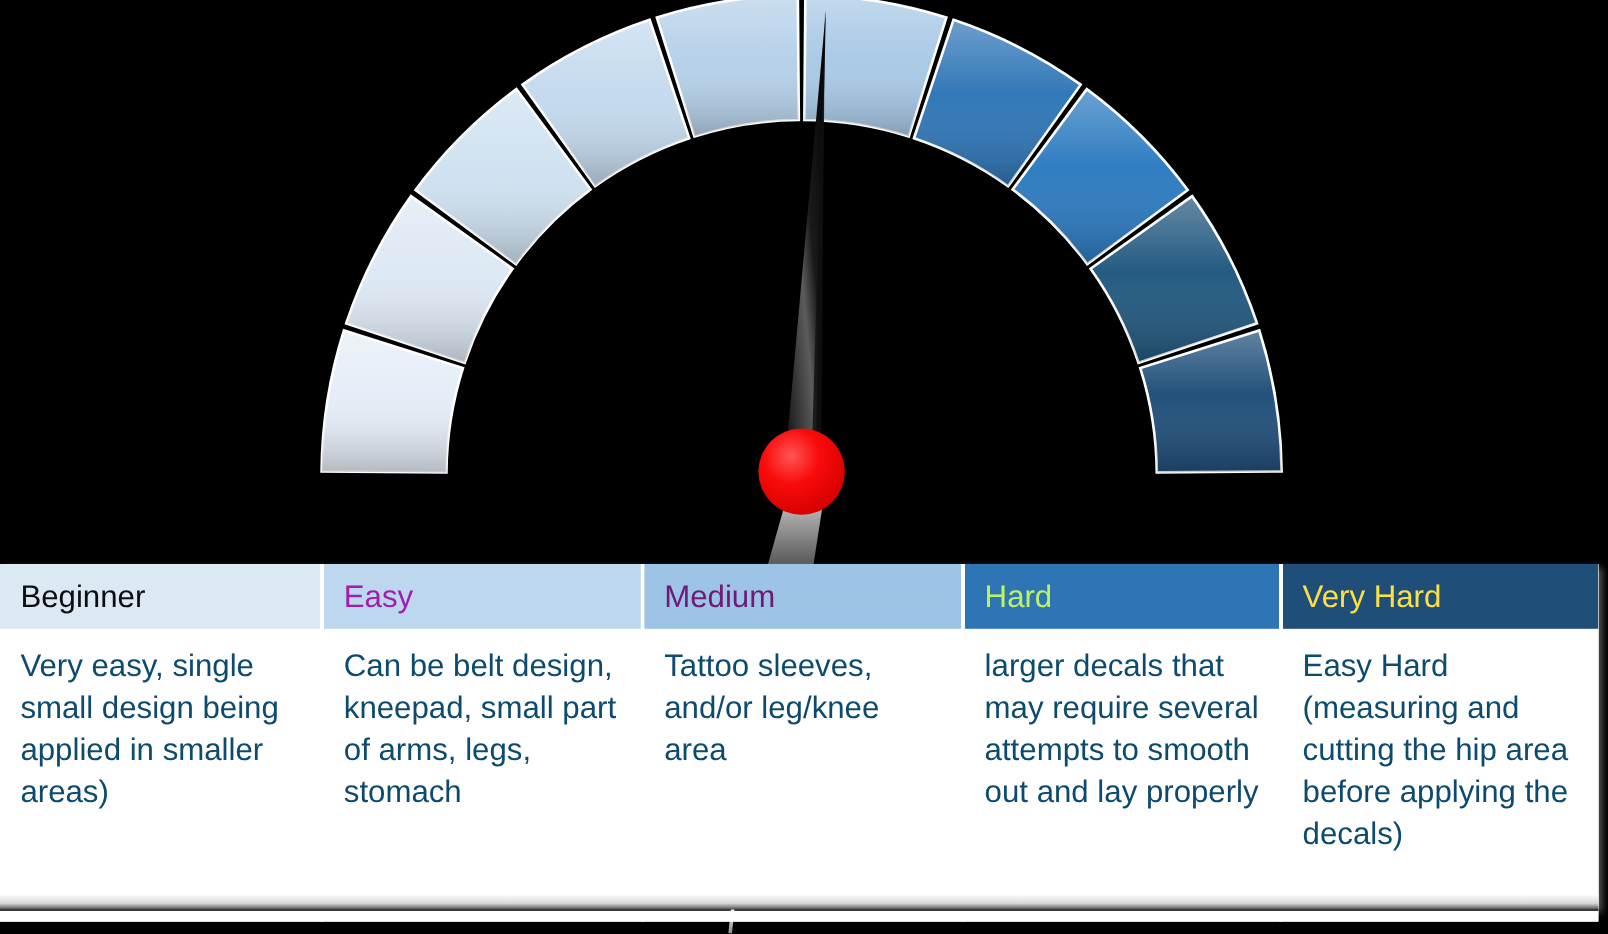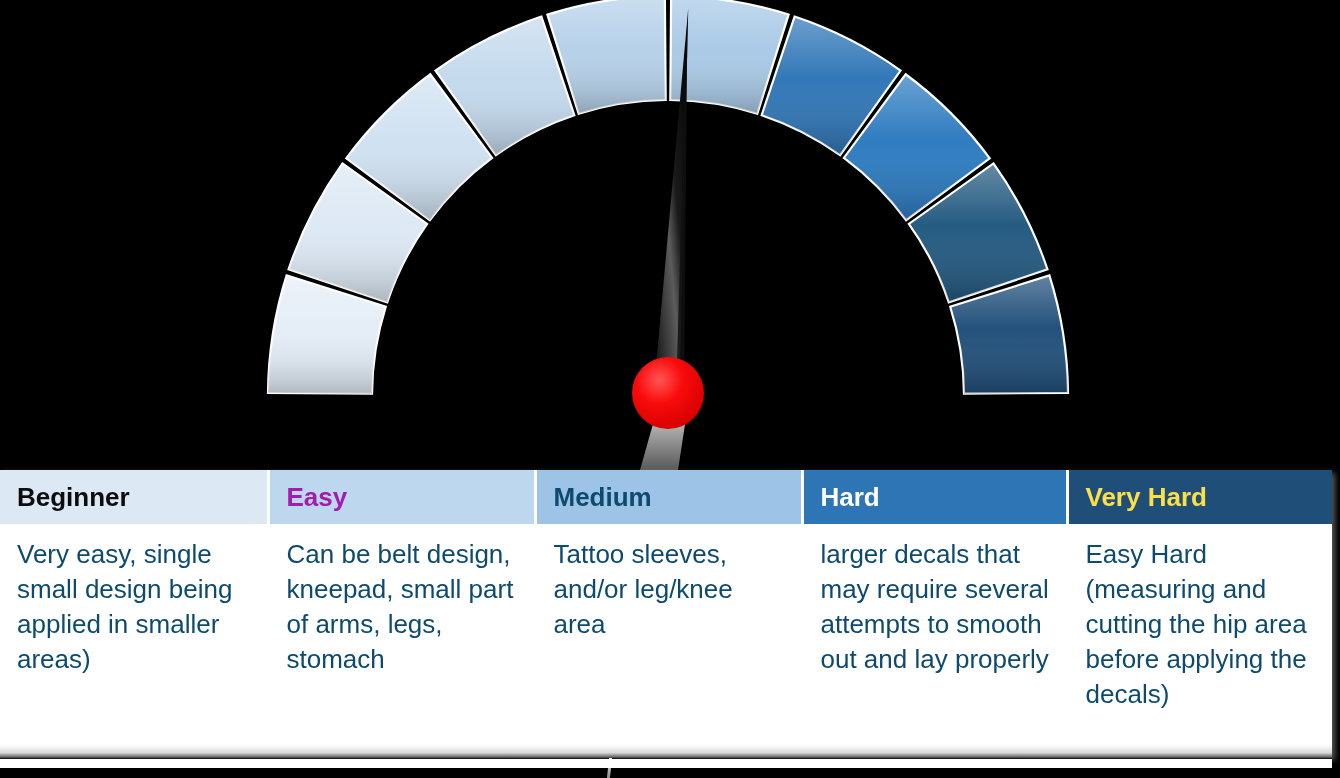--- a/index.html
+++ b/index.html
@@ -54,21 +54,21 @@
   #cat-table col.c1 { width: 267px; }
   #cat-table col.c2 { width: 267px; }
   #cat-table col.c3 { width: 265px; }
   #cat-table col.c4 { width: 265px; }
 
   #cat-table thead th {
     height: 54px;
     padding: 0 0 0 17px;
     text-align: left;
     vertical-align: middle;
-    font-weight: bold;
+    font-weight: normal;
     font-size: 26px;
     line-height: 30px;
     border-right: 3px solid #ffffff;
     border-bottom: 3px solid #ffffff;
     color: #0d0d0d;
     white-space: nowrap;
     overflow: hidden;
     margin-left: 48px;
   }
   #cat-table thead th:last-child { border-right: none; }
@@ -180,22 +180,22 @@
         <col class="c0">
           <col class="c1">
           <col class="c2">
           <col class="c3">
           <col class="c4">
       </colgroup>
       <thead>
         <tr>
           <th style="background: rgb(220, 232, 244); color: rgb(13, 13, 13);">Beginner</th>
           <th style="background: rgb(189, 215, 238); color: #a21caf;">Easy</th>
-          <th style="background: rgb(157, 195, 230); color: #0c4a6e;">Medium</th>
-          <th style="background: rgb(46, 117, 182); color: #ffffff;">Hard</th>
+          <th style="background: rgb(157, 195, 230); color: #701a75;">Medium</th>
+          <th style="background: rgb(46, 117, 182); color: #bef264;">Hard</th>
           <th style="background: rgb(31, 78, 121); color: #fde047;">Very Hard</th>
         </tr>
       </thead>
       <tbody>
         <tr>
           <td>Very easy, single small design being applied in smaller areas)</td>
           <td>Can be belt design, kneepad, small part of arms, legs, stomach</td>
           <td>Tattoo sleeves, and/or leg/knee area</td>
           <td>larger decals that may require several attempts to smooth out and lay properly</td>
           <td>Easy Hard (measuring and cutting the hip area before applying the decals)</td>

